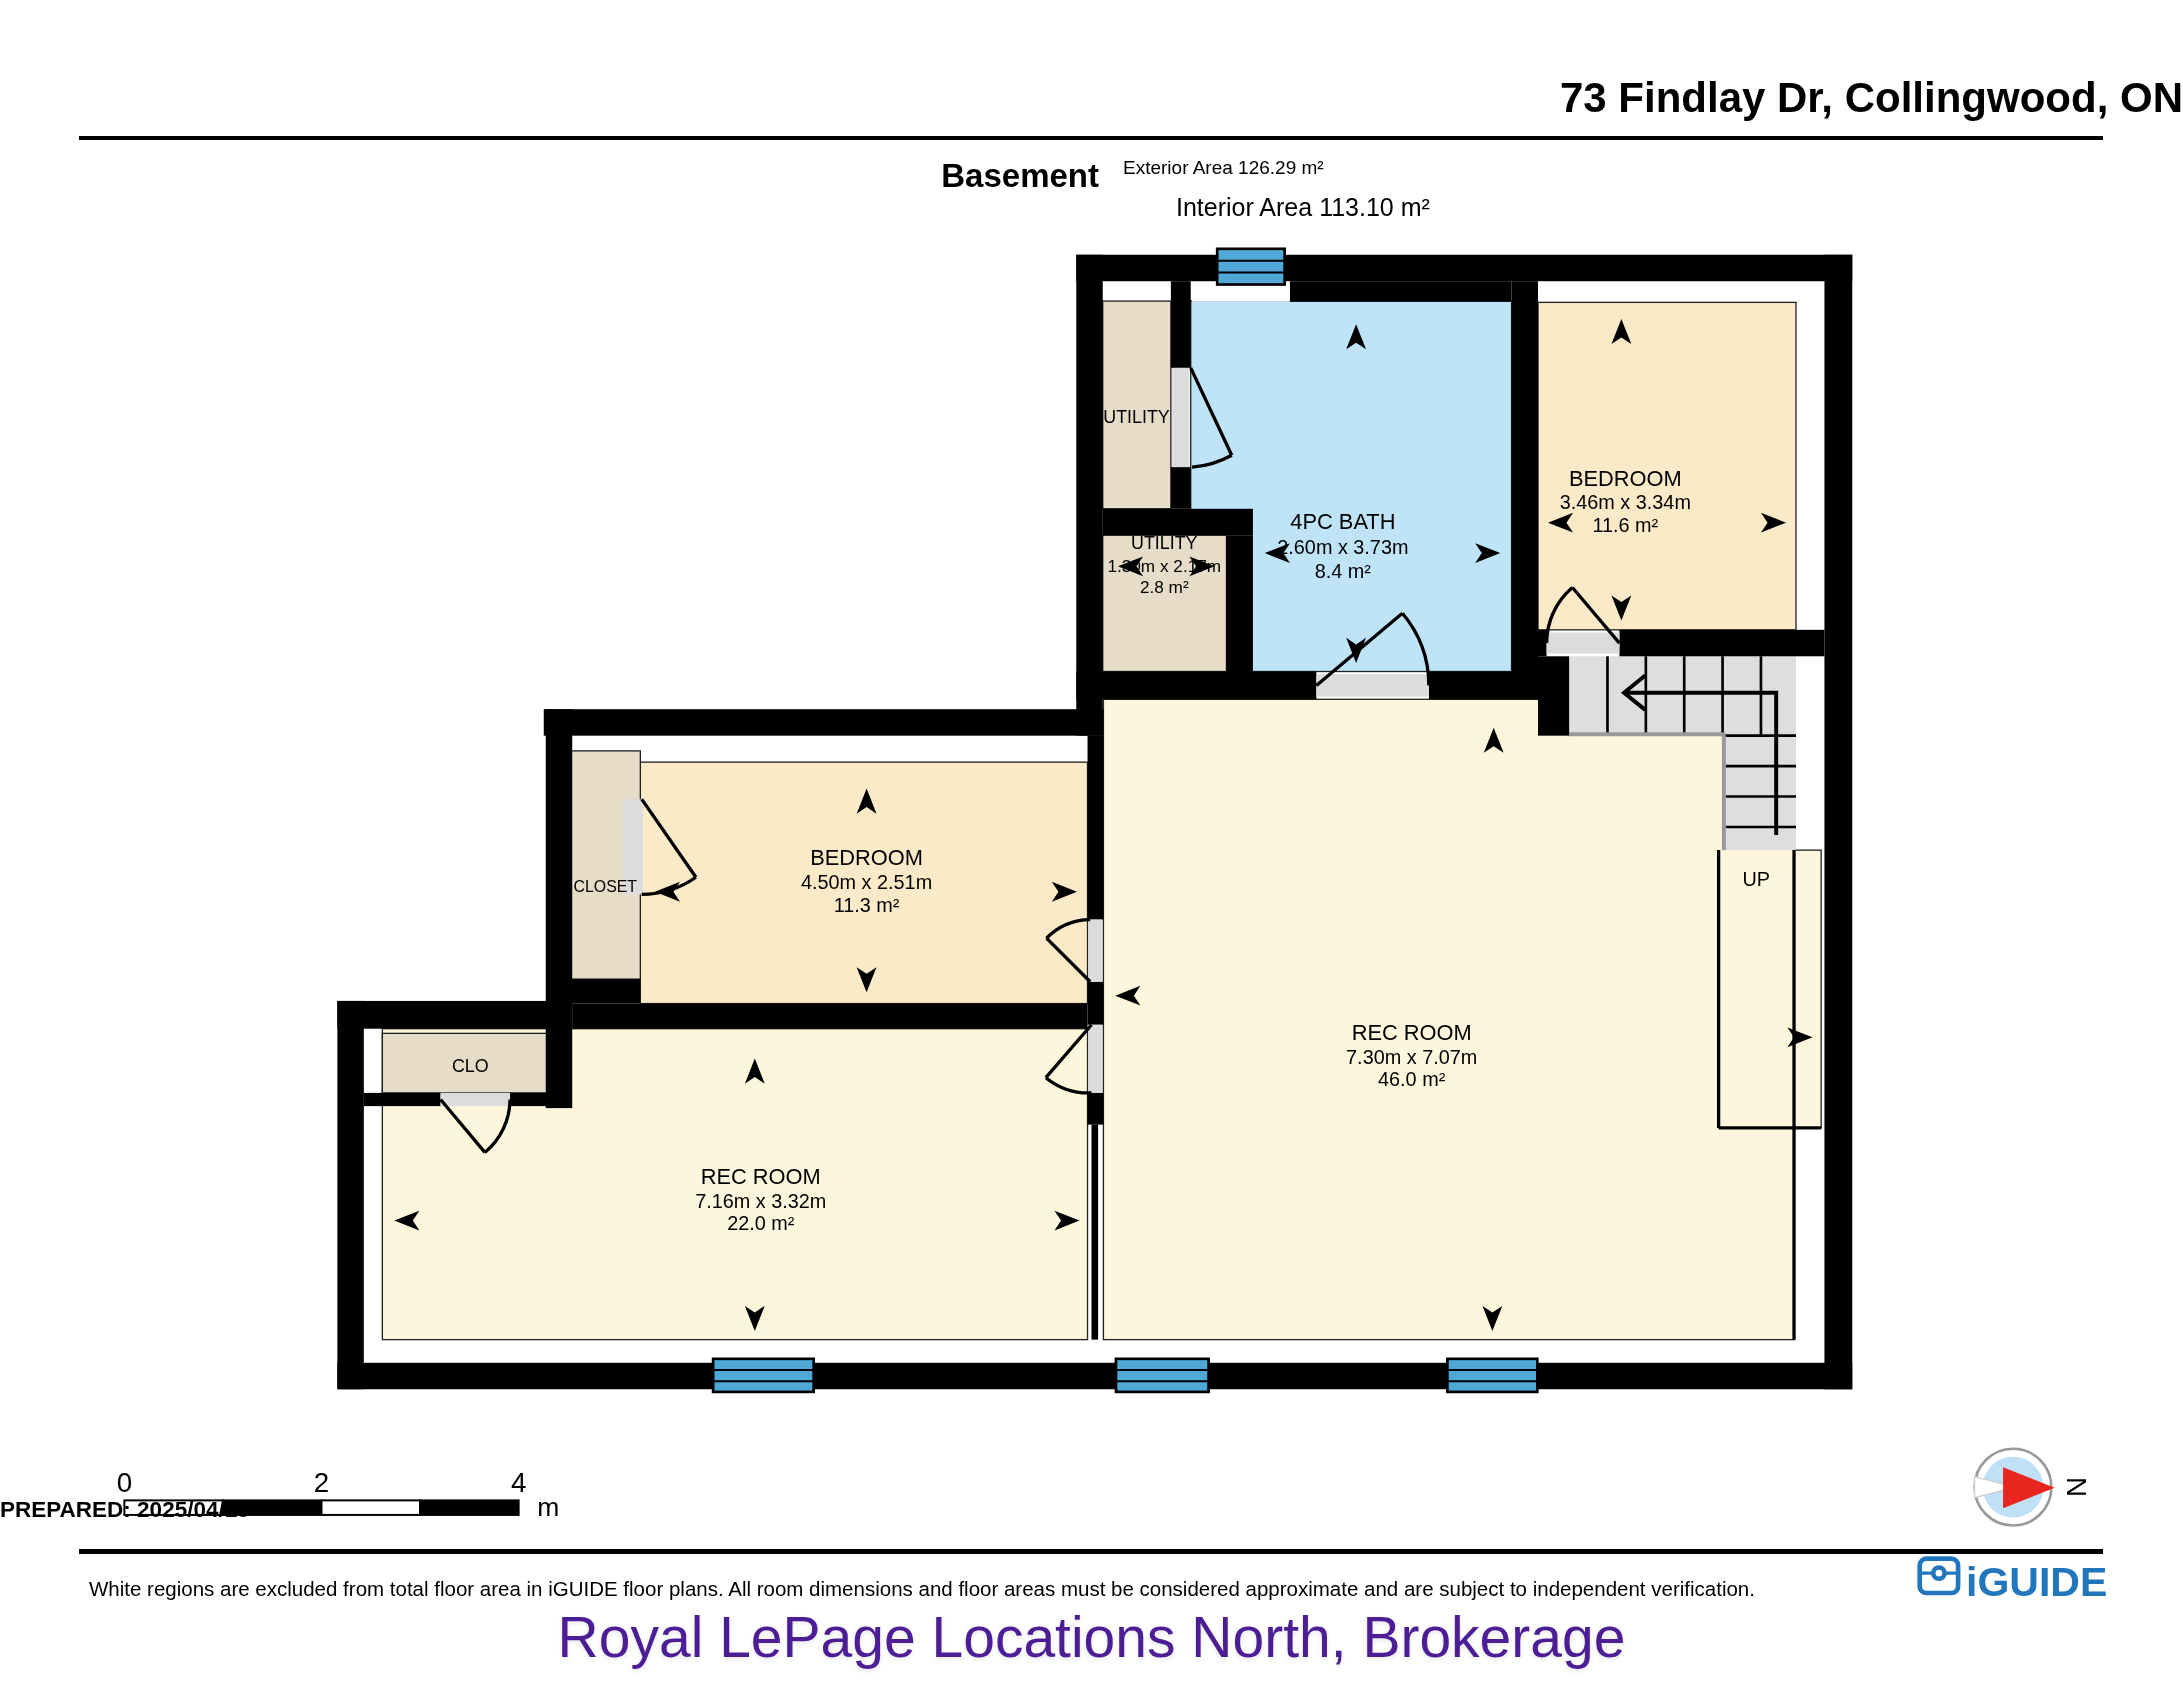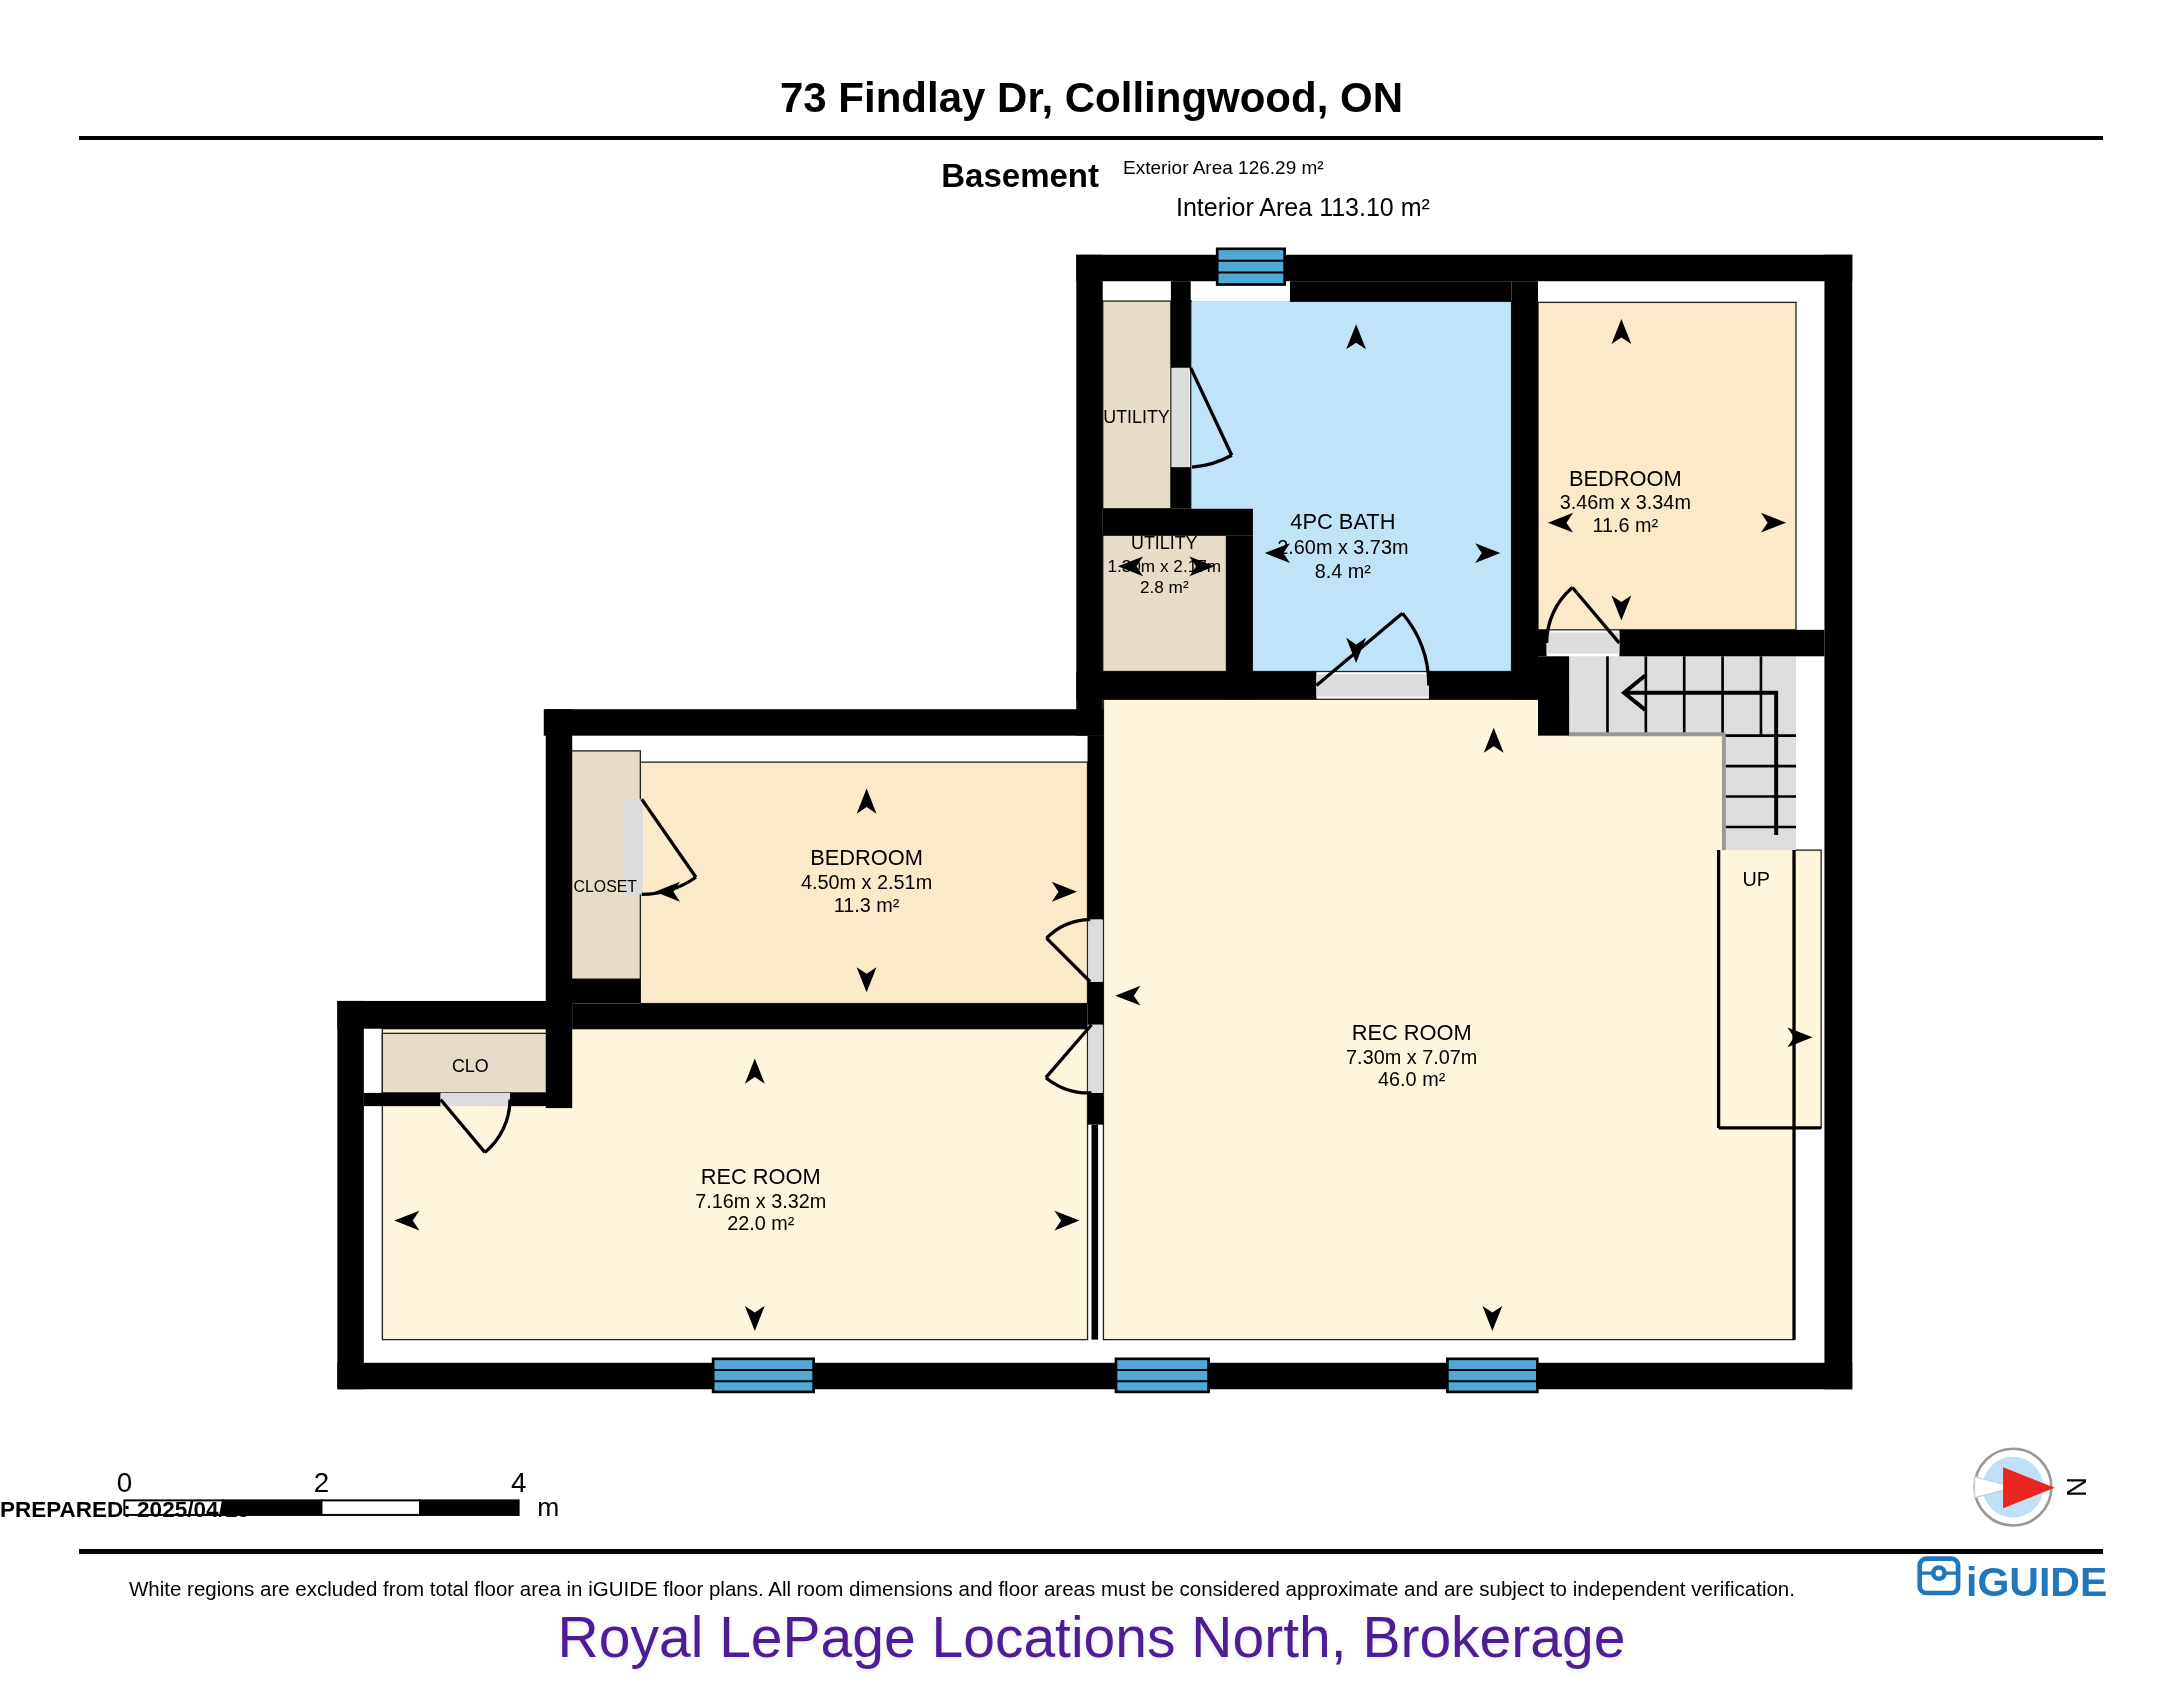--- a/index.html
+++ b/index.html
@@ -1,27 +1,27 @@
 <!DOCTYPE html>
 <html style="font-size:10.6px"><head>
 <meta charset="utf-8">
 <style>
   html,body{margin:0;padding:0;background:#fff;}
   #page{position:relative;width:2183px;height:1687px;background:#fff;overflow:hidden;
         font-family:"Liberation Sans", sans-serif;color:#000;}
   .abs{position:absolute;}
-  #title{top:74px;left:0;width:2183px;text-align:center;font-size:42px;font-weight:bold;letter-spacing:0px;}
+  #title{top:74px;left:0;width:2183px;text-align:right;font-size:42px;font-weight:bold;letter-spacing:0px;}
   .rule{background:#000;}
   #rule-title{top:136px;left:79px;width:2024px;height:4px;}
   #rule-footer{top:1549px;left:79px;width:2024px;height:4.6px;}
   #floor-label{top:157px;right:1084px;font-size:33px;font-weight:bold;}
   #ext-area{top:157px;left:1123px;font-size:19px;}
   #int-area{top:193px;left:1176px;font-size:25px;}
   #prepared{top:1497px;left:0;width:2100px;font-size:22.5px;font-weight:bold;}
-  #disclaimer{top:1577px;left:89px;font-size:20.5px;margin-left:40px;}
+  #disclaimer{top:1577px;left:89px;font-size:20.5px;}
   #watermark{top:1604px;left:0;width:2183px;text-align:center;font-size:57px;color:#4c1d95;
              text-shadow:0 2px 5.3px rgba(0,0,0,0.10);white-space:nowrap;}
   svg text{font-family:"Liberation Sans", sans-serif;fill:#000;}
   .room-name{font-size:33px;}
   .room-dims{font-size:30px;}
   .room-small{font-size:27px;}
   .wall{fill:#000;}
   .floor-light{fill:#FDF6DC;stroke:#222;stroke-width:2;}
   .floor-bed{fill:#FBEAC8;stroke:#222;stroke-width:2;}
   .floor-tan{fill:#E6DCC8;stroke:#222;stroke-width:2;}

